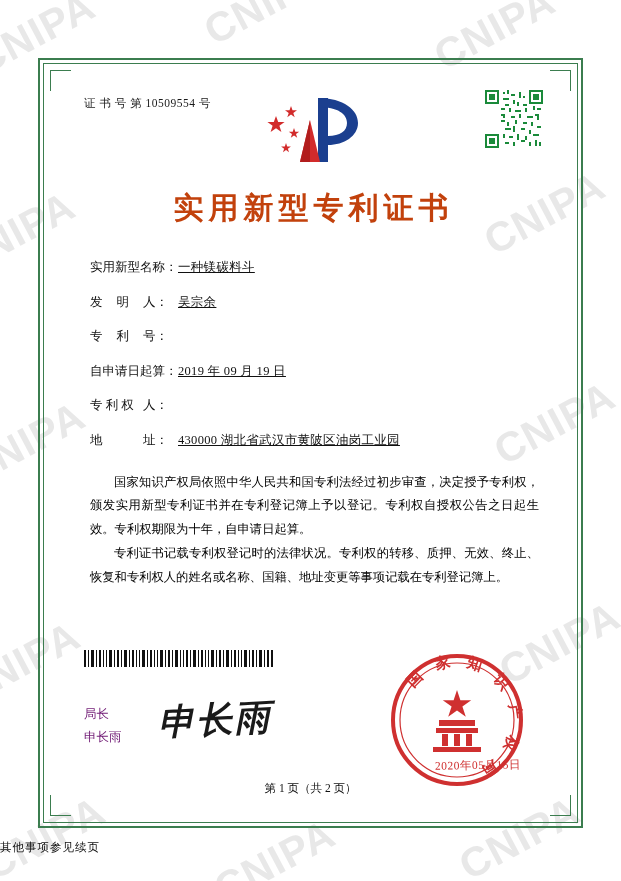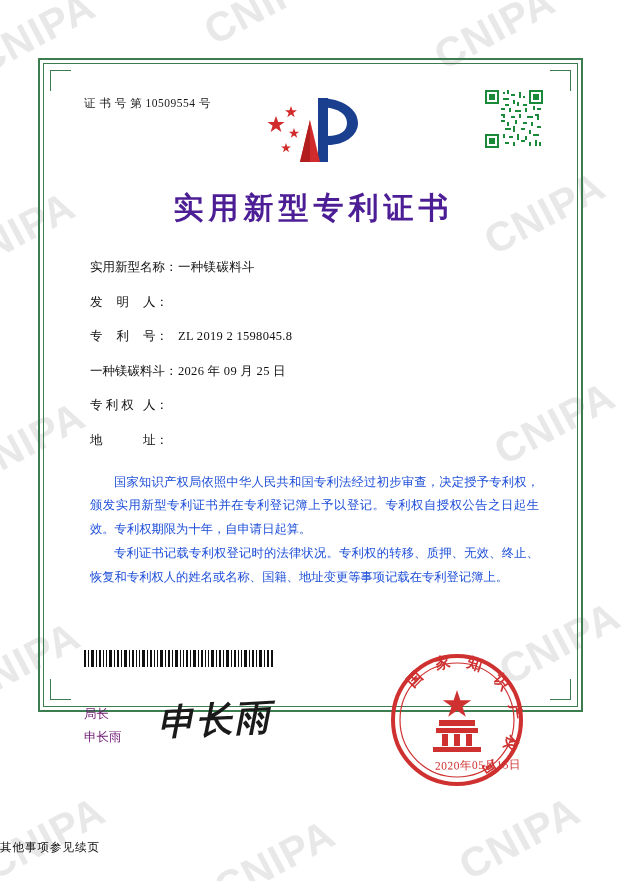--- a/index.html
+++ b/index.html
@@ -34,21 +34,21 @@
     transform: rotate(-28deg);
     transform-origin: center;
   }
 
   
   .cert {
     position: absolute;
     left: 38px;
     top: 58px;
     width: 545px;
-    height: 654px;
+    height: 770px;
     z-index: 2;
   }
   .frame-outer {
     position: absolute;
     inset: 0;
     border: 2px solid #3b7d4f;
   }
   .frame-inner {
     position: absolute;
     inset: 5px;
@@ -102,21 +102,21 @@
     width: 58px;
     height: 58px;
   }
 
   
   .doc-title {
     text-align: center;
     font-size: 30px;
     font-weight: bold;
     letter-spacing: 5px;
-    color: #4c1d95;
+    color: #c2410c;
     margin-top: 6px;
     margin-bottom: 20px;
     font-family: "Liberation Serif", "DejaVu Serif", serif;
   }
 
   
   .fields {
     margin-top: 30px;
     padding-left: 6px;
   }
@@ -135,41 +135,42 @@
   }
   .field .label.spread {
     display: flex;
     justify-content: space-between;
     padding-right: 10px;
     box-sizing: border-box;
   }
   .field .value {
     flex: 1 1 auto;
     letter-spacing: 0.3px;
+    text-decoration: underline;
   }
   .field.two-col .value {
     flex: 0 0 auto;
     width: 215px;
   }
   .field .label2 {
     flex: 0 0 auto;
     white-space: nowrap;
     margin-right: 6px;
   }
   .field .value2 {
     flex: 1 1 auto;
   }
 
   
   .body-text {
     margin-top: 22px;
     padding: 0 4px 0 6px;
     font-size: 12.3px;
     line-height: 1.95;
-    color: #1d4ed8;
+    color: #000000;
     text-align: justify;
   }
   .body-text p {
     margin: 0 0 0 0;
     text-indent: 24px;
   }
 
   
   .barcode {
     position: absolute;
@@ -365,48 +366,49 @@
         <span class="label">实用新型名称：</span>
         <span class="value">一种镁碳料斗</span>
       </div>
 
       <div class="field">
         <span class="label spread">
           <span>发</span>
           <span>明</span>
           <span>人：</span>
         </span>
+        <span class="value">吴宗余</span>
       </div>
 
       <div class="field">
         <span class="label spread">
           <span>专</span>
           <span>利</span>
           <span>号：</span>
         </span>
-        <span class="value">ZL 2019 2 1598045.8</span>
       </div>
 
       <div class="field">
-        <span class="label">一种镁碳料斗：</span>
-        <span class="value">2026 年 09 月 25 日</span>
+        <span class="label">自申请日起算：</span>
+        <span class="value">2019 年 09 月 19 日</span>
       </div>
 
       <div class="field">
         <span class="label spread">
           <span>专 利 权</span>
           <span>人：</span>
         </span>
       </div>
 
       <div class="field">
         <span class="label spread">
           <span>地</span>
           <span>址：</span>
         </span>
+        <span class="value">430000 湖北省武汉市黄陂区油岗工业园</span>
       </div>
 
     </div>
 
     <div class="body-text">
       <p>国家知识产权局依照中华人民共和国专利法经过初步审查，决定授予专利权，颁发实用新型专利证书并在专利登记簿上予以登记。专利权自授权公告之日起生效。专利权期限为十年，自申请日起算。</p>
       <p>专利证书记载专利权登记时的法律状况。专利权的转移、质押、无效、终止、恢复和专利权人的姓名或名称、国籍、地址变更等事项记载在专利登记簿上。</p>
     </div>
   </div>
 
@@ -491,15 +493,16 @@
       <rect x="83" y="88" width="6" height="12" fill="#cf3030"></rect>
       <rect x="50" y="101" width="48" height="5" fill="#cf3030"></rect>
 
       <text font-family="'Liberation Serif', serif" font-size="15" font-weight="bold" fill="#cf3030">
         <textPath href="#ringpath" startOffset="10%">国　家　知　识　产　权　局</textPath>
       </text>
     </svg>
   </div>
   <div class="seal-date">2020年05月15日</div>
 
+  <div class="page-no">第 1 页（共 2 页）</div>
 </div>
 
 <div class="bottom-note">其他事项参见续页</div>
 
 </body></html>

